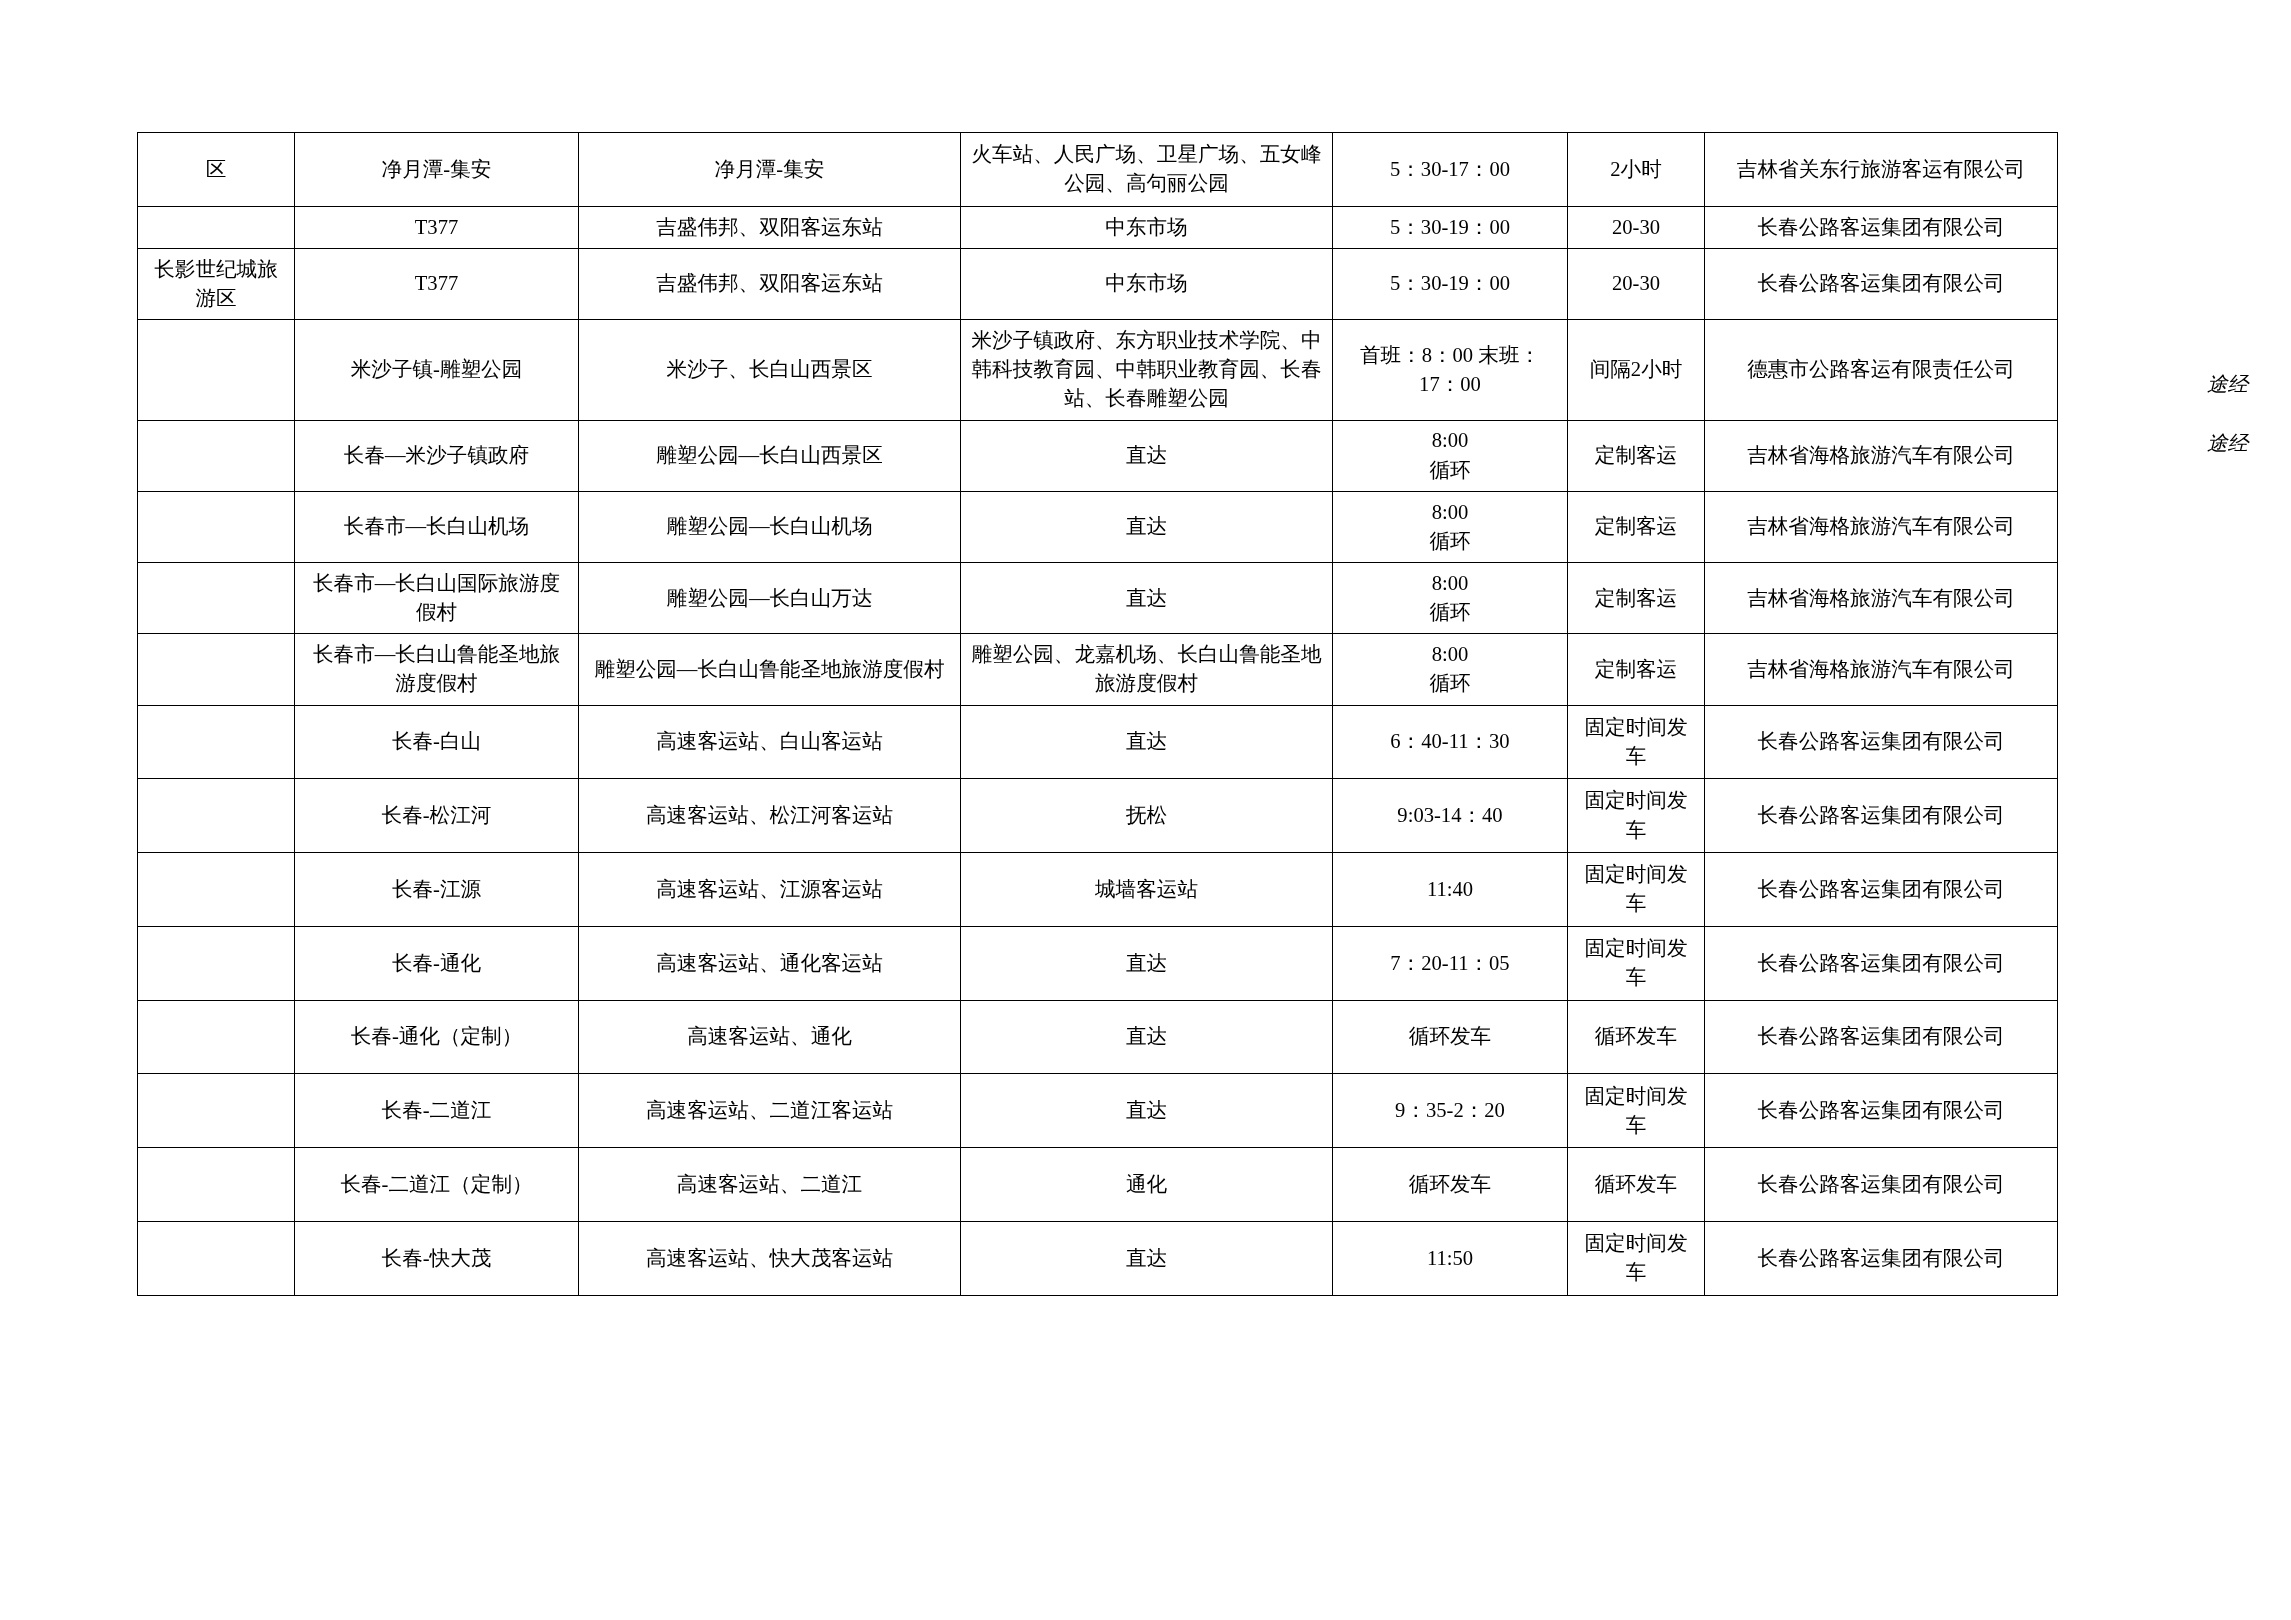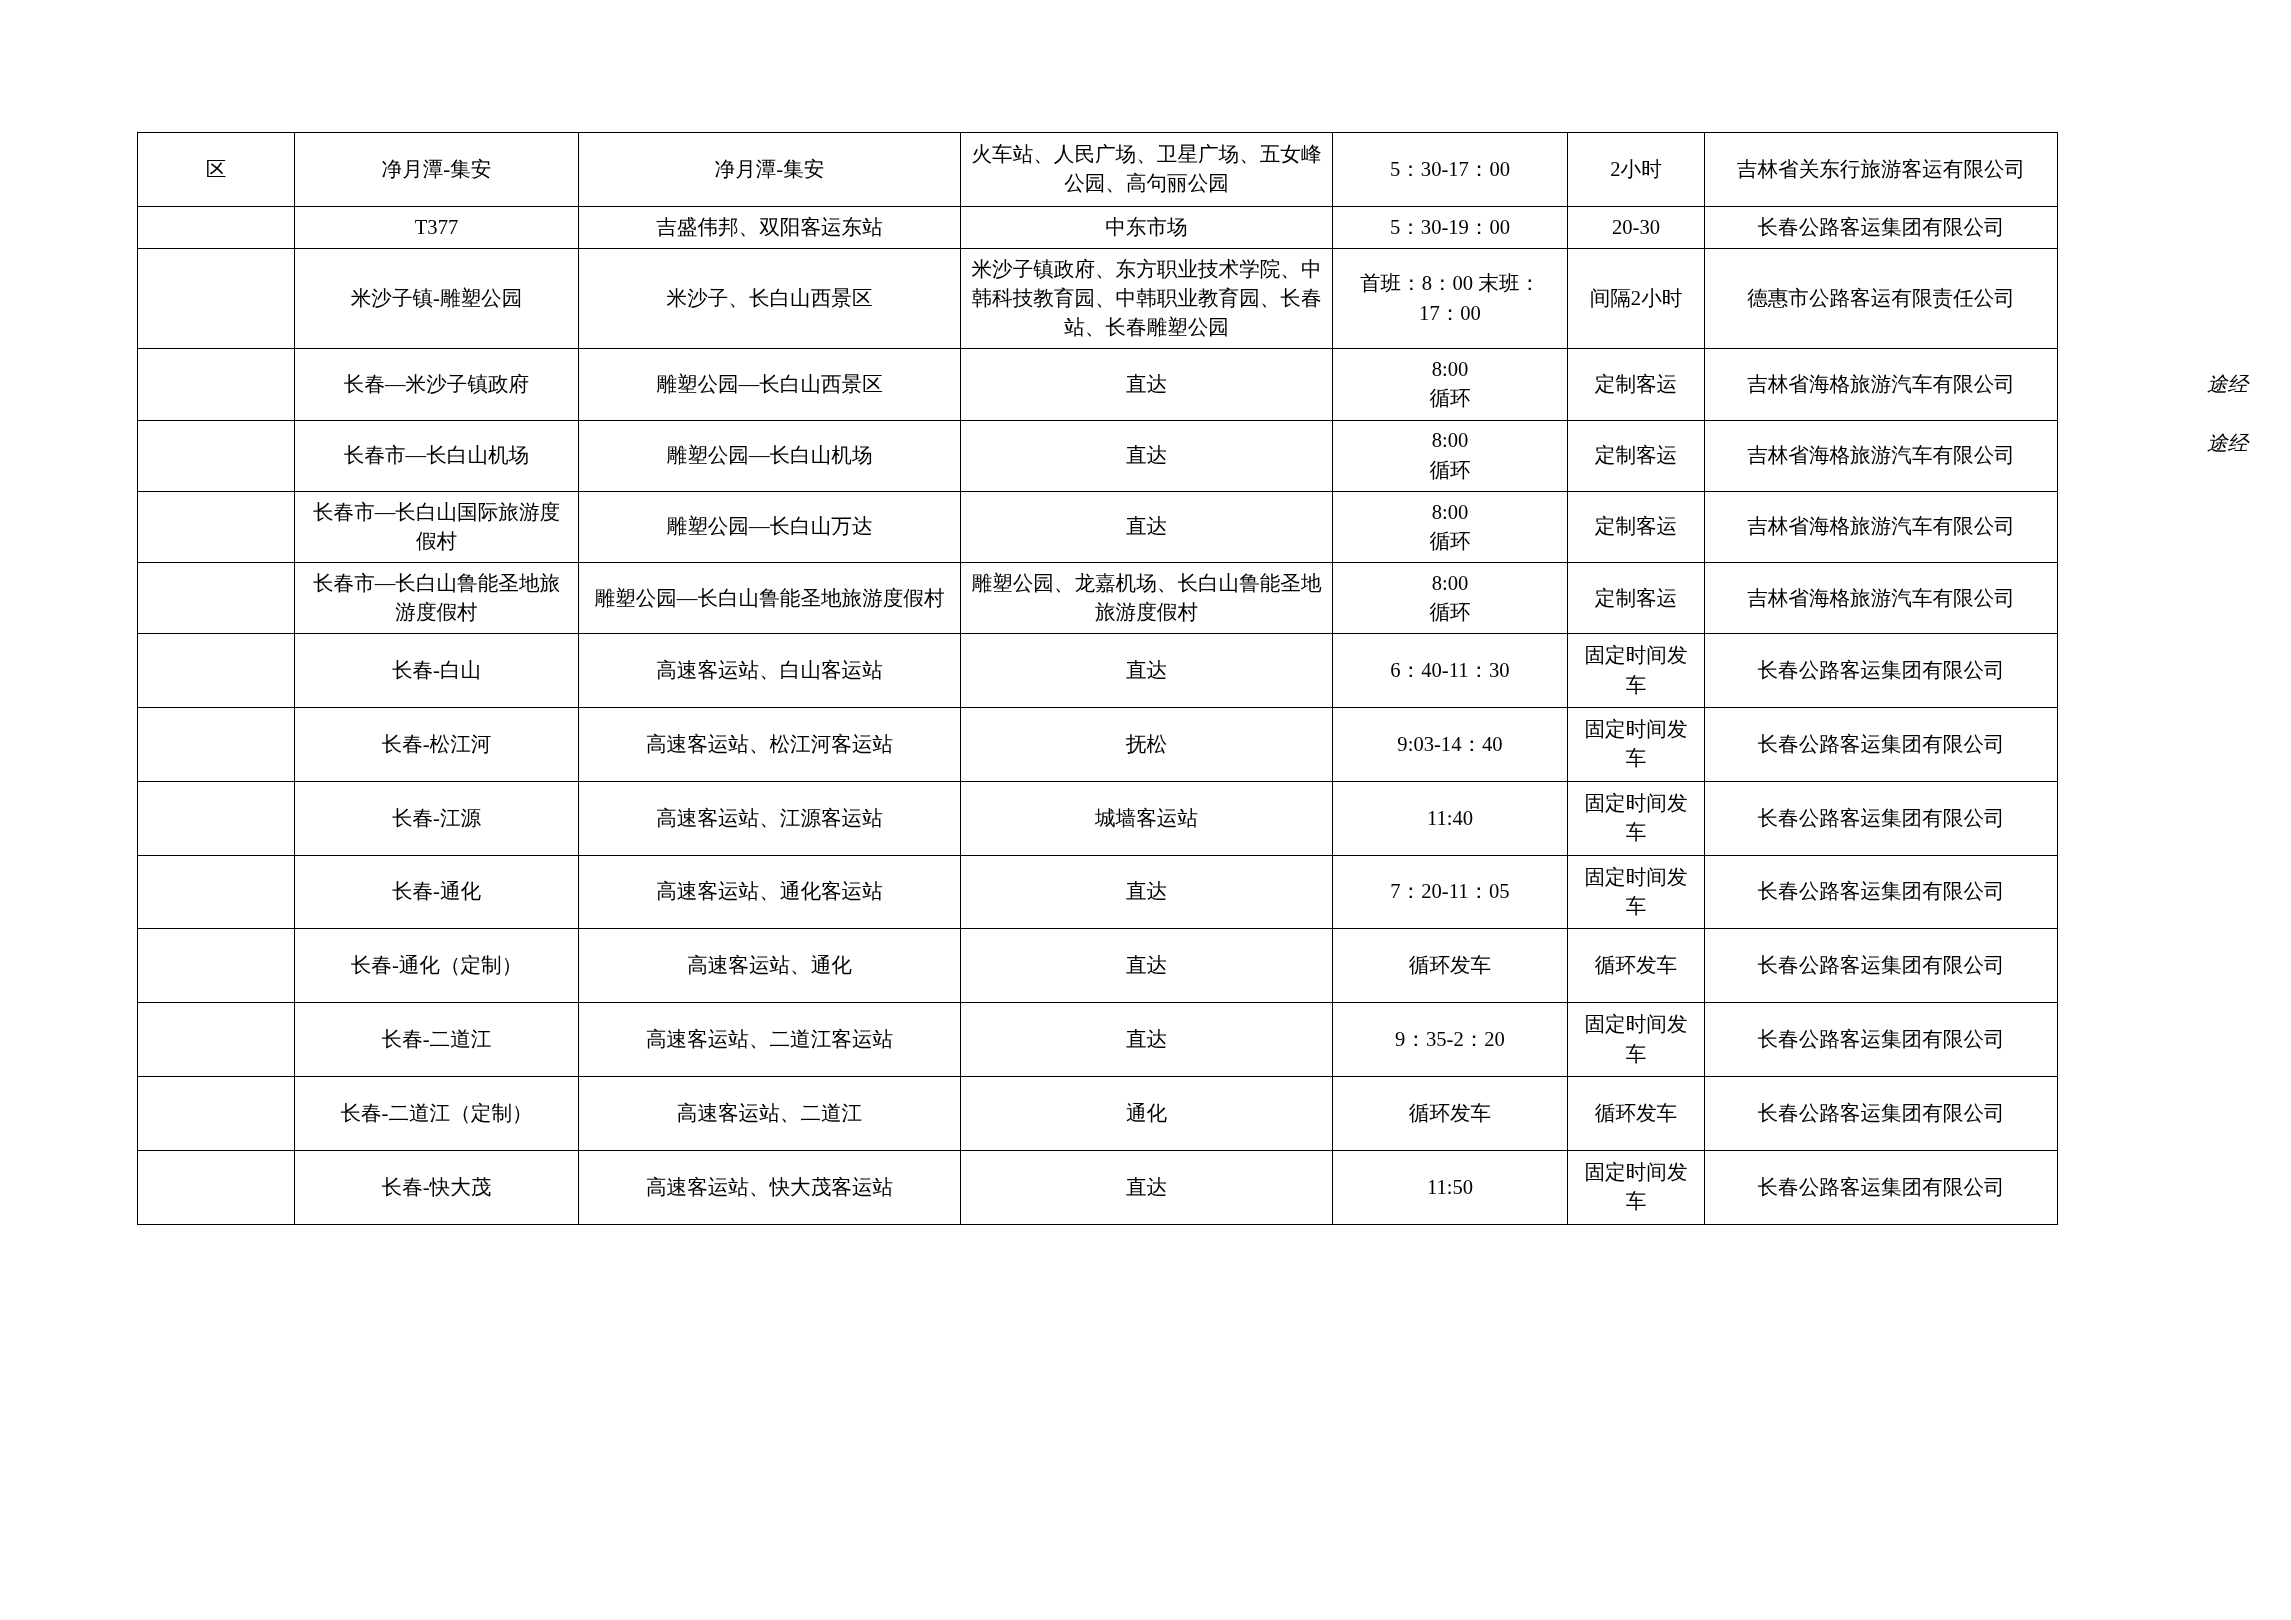--- a/index.html
+++ b/index.html
@@ -103,20 +103,29 @@
         <tr>
           <td class="cat-cell blank"></td>
           <td>T377</td>
           <td>吉盛伟邦、双阳客运东站</td>
           <td>中东市场</td>
           <td>5：30-19：00</td>
           <td>20-30</td>
           <td>长春公路客运集团有限公司</td>
         </tr>
 
+        <tr>
+          <td class="cat-cell">长影世纪城旅游区</td>
+          <td>T377</td>
+          <td>吉盛伟邦、双阳客运东站</td>
+          <td>中东市场</td>
+          <td>5：30-19：00</td>
+          <td>20-30</td>
+          <td>长春公路客运集团有限公司</td>
+        </tr>
 
         <tr>
           <td class="cat-cell blank"></td>
           <td>米沙子镇-雕塑公园</td>
           <td>米沙子、长白山西景区</td>
           <td>米沙子镇政府、东方职业技术学院、中韩科技教育园、中韩职业教育园、长春站、长春雕塑公园</td>
           <td class="two-line">首班：8：00   末班：17：00</td>
           <td>间隔2小时</td>
           <td>德惠市公路客运有限责任公司</td>
         </tr>

